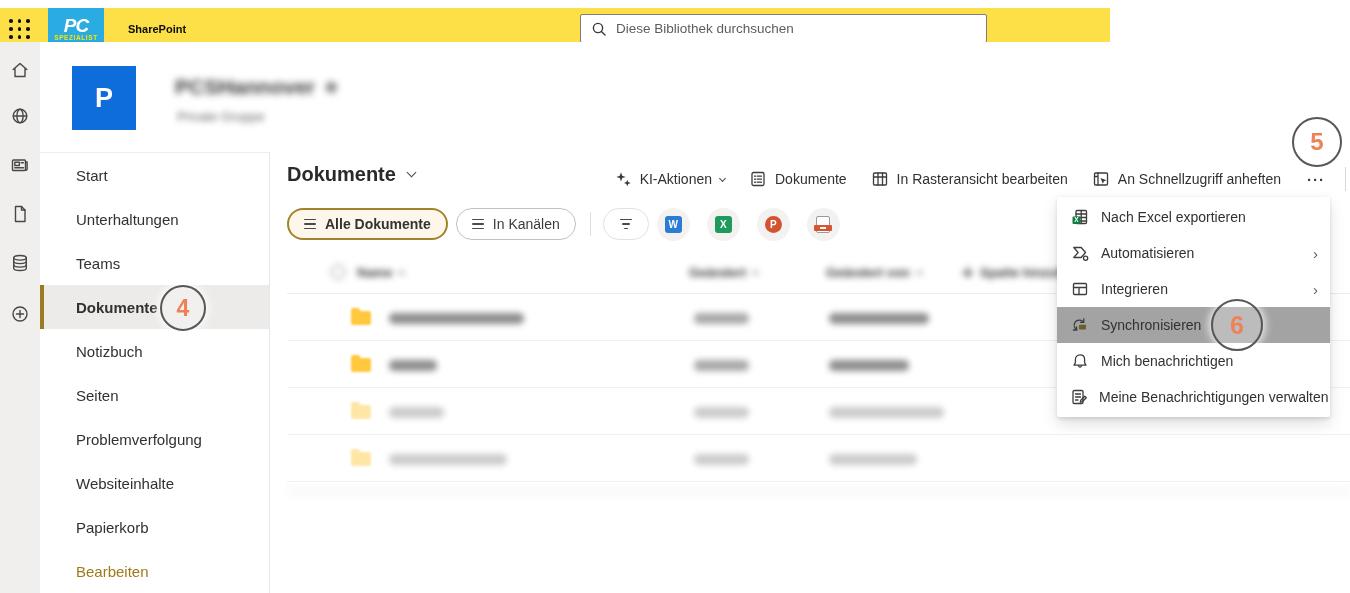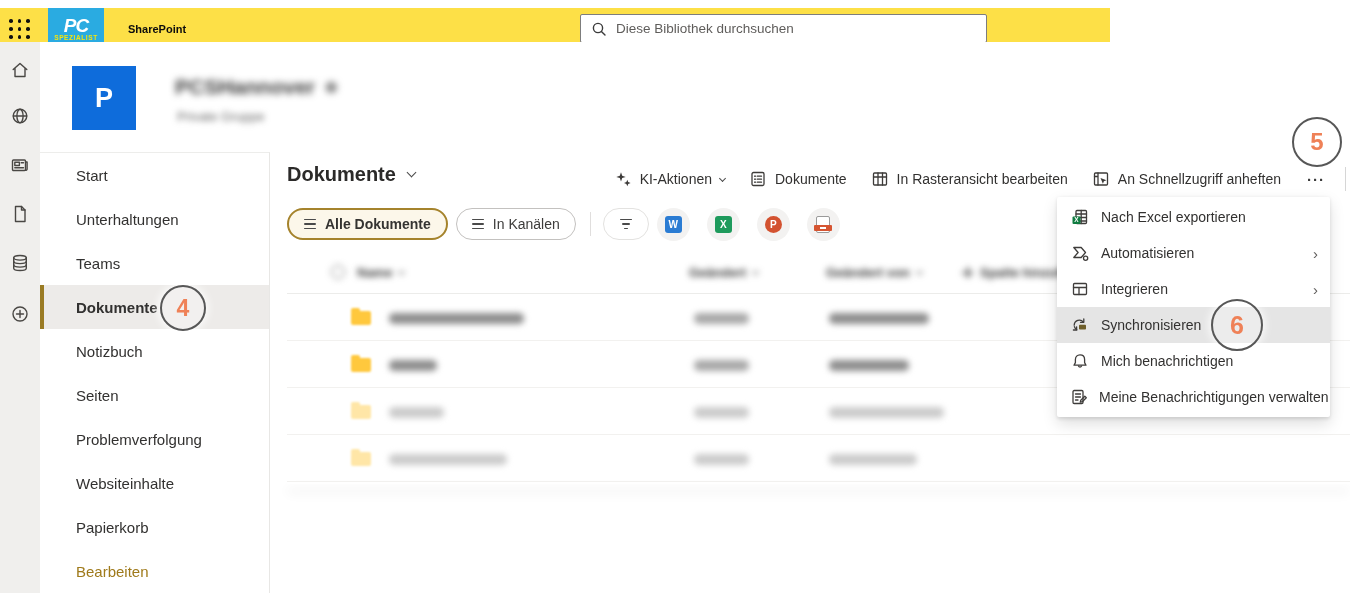--- a/index.html
+++ b/index.html
@@ -101,21 +101,21 @@
   .blob { position:absolute; top:19px; height:11px; border-radius:5px; background:#8d8d8d; filter:blur(3px); }
   .blob.lite { background:#a8a8a8; }
   .trow.faded .blob { background:#cbcbcb; }
   .trow.faded .folder { opacity:.45; }
   .table-shadow { height:2px; box-shadow:0 8px 12px rgba(0,0,0,.14); }
 
   
   .menu { position:absolute; left:1057px; top:197px; width:273px; background:#fff; z-index:20; padding:2px 0;
           box-shadow:0 6.4px 14.4px rgba(0,0,0,.13), 0 1.2px 3.6px rgba(0,0,0,.11); border-radius:2px; }
   .menu-item { height:36px; display:flex; align-items:center; padding:0 12px 0 13px; cursor:pointer; }
-  .menu-item.highlighted { background:#e5e5e5; }
+  .menu-item.highlighted { background:#a3a3a3; }
   .menu-item .mi-icon { width:20px; height:18px; margin-right:11px; display:flex; align-items:center; justify-content:center; }
   .menu-item svg { stroke:#3f3d3b; fill:none; stroke-width:1.3; stroke-linecap:round; stroke-linejoin:round; }
   .mi-label { font-size:14px; color:#323130; flex:1; white-space:nowrap; }
   .mi-chev { color:#5f5d5b; font-size:15px; }
 
   
   .anno { position:absolute; border:2.5px solid #575757; border-radius:50%; background:rgba(255,255,255,.28);
           display:flex; align-items:center; justify-content:center; color:#EF8157; font-weight:700; z-index:30;
           box-shadow:0 0 9px 2px rgba(255,255,255,.85); }
   .anno-4 { left:160px; top:285px; width:46px; height:46px; font-size:23px; }

